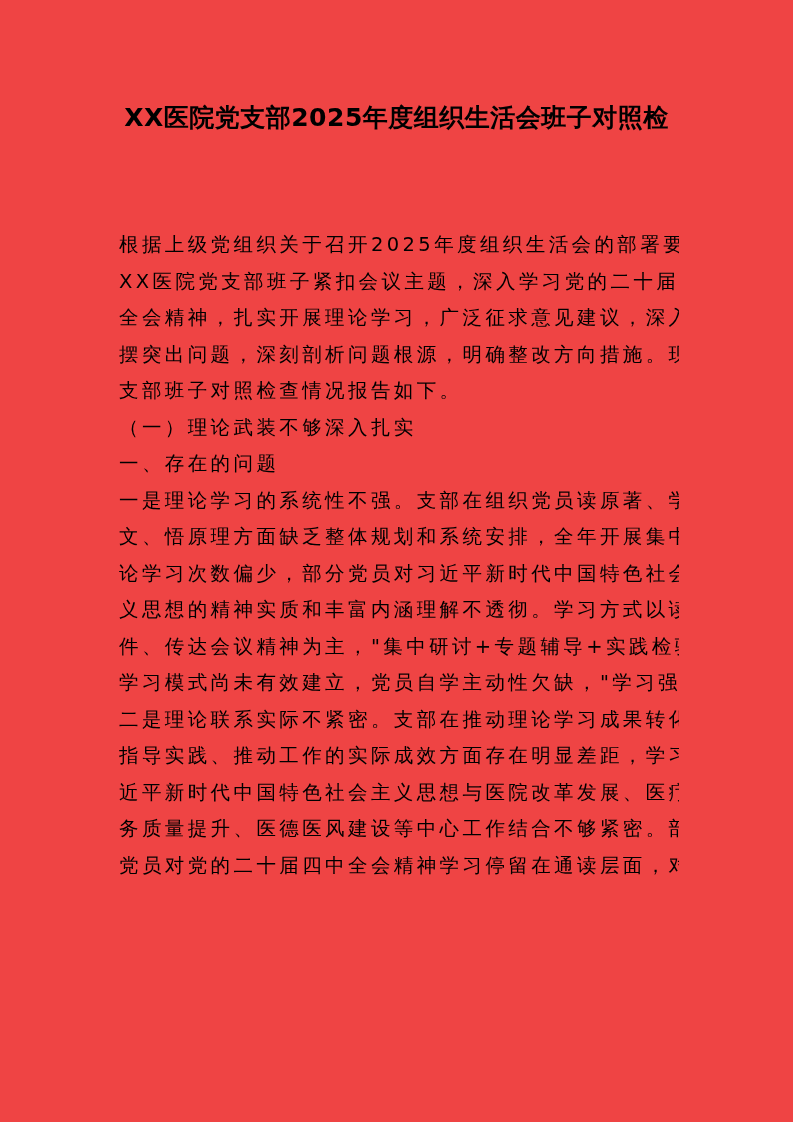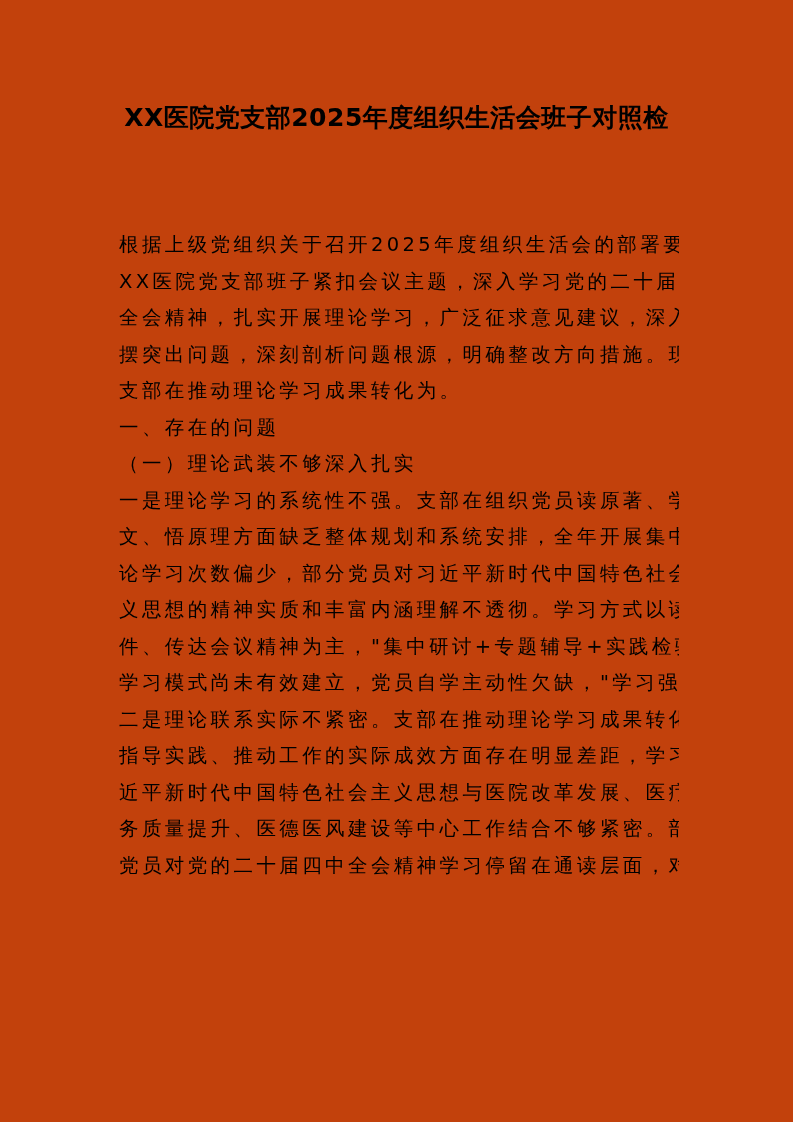--- a/index.html
+++ b/index.html
@@ -13,21 +13,21 @@
       position: relative;
       overflow: hidden;
       font-family: "DejaVu Sans", "Liberation Sans", sans-serif;
       color: #000000;
     }
     .page {
       position: absolute;
       left: 0; top: 0;
       width: 793px;
       height: 1122px;
-      background: #c2410c;
+      background: #ef4444;
     }
     .title {
       position: absolute;
       left: 110px;
       width: 573px;
       text-align: center;
       font-size: 25px;
       line-height: 44px;
       font-weight: bold;
       top: 96px;
@@ -62,23 +62,23 @@
 <div class="page">
   <div class="title">
     <span class="line">XX医院党支部2025年度组织生活会班子对照检</span>
   </div>
 
   <div class="body">
     <span class="ln">根据上级党组织关于召开2025年度组织生活会的部署要求，</span>
     <span class="ln">XX医院党支部班子紧扣会议主题，深入学习党的二十届四中</span>
     <span class="ln">全会精神，扎实开展理论学习，广泛征求意见建议，深入查</span>
     <span class="ln">摆突出问题，深刻剖析问题根源，明确整改方向措施。现将</span>
-    <span class="ln short">支部在推动理论学习成果转化为。</span>
+    <span class="ln short">支部班子对照检查情况报告如下。</span>
+    <span class="ln short">（一）理论武装不够深入扎实</span>
     <span class="ln short">一、存在的问题</span>
-    <span class="ln short">（一）理论武装不够深入扎实</span>
     <span class="ln">一是理论学习的系统性不强。支部在组织党员读原著、学原</span>
     <span class="ln">文、悟原理方面缺乏整体规划和系统安排，全年开展集中理</span>
     <span class="ln">论学习次数偏少，部分党员对习近平新时代中国特色社会主</span>
     <span class="ln">义思想的精神实质和丰富内涵理解不透彻。学习方式以读文</span>
     <span class="ln">件、传达会议精神为主，"集中研讨+专题辅导+实践检验"的</span>
     <span class="ln">学习模式尚未有效建立，党员自学主动性欠缺，"学习强国"</span>
     <span class="ln">二是理论联系实际不紧密。支部在推动理论学习成果转化为</span>
     <span class="ln">指导实践、推动工作的实际成效方面存在明显差距，学习习</span>
     <span class="ln">近平新时代中国特色社会主义思想与医院改革发展、医疗服</span>
     <span class="ln">务质量提升、医德医风建设等中心工作结合不够紧密。部分</span>

